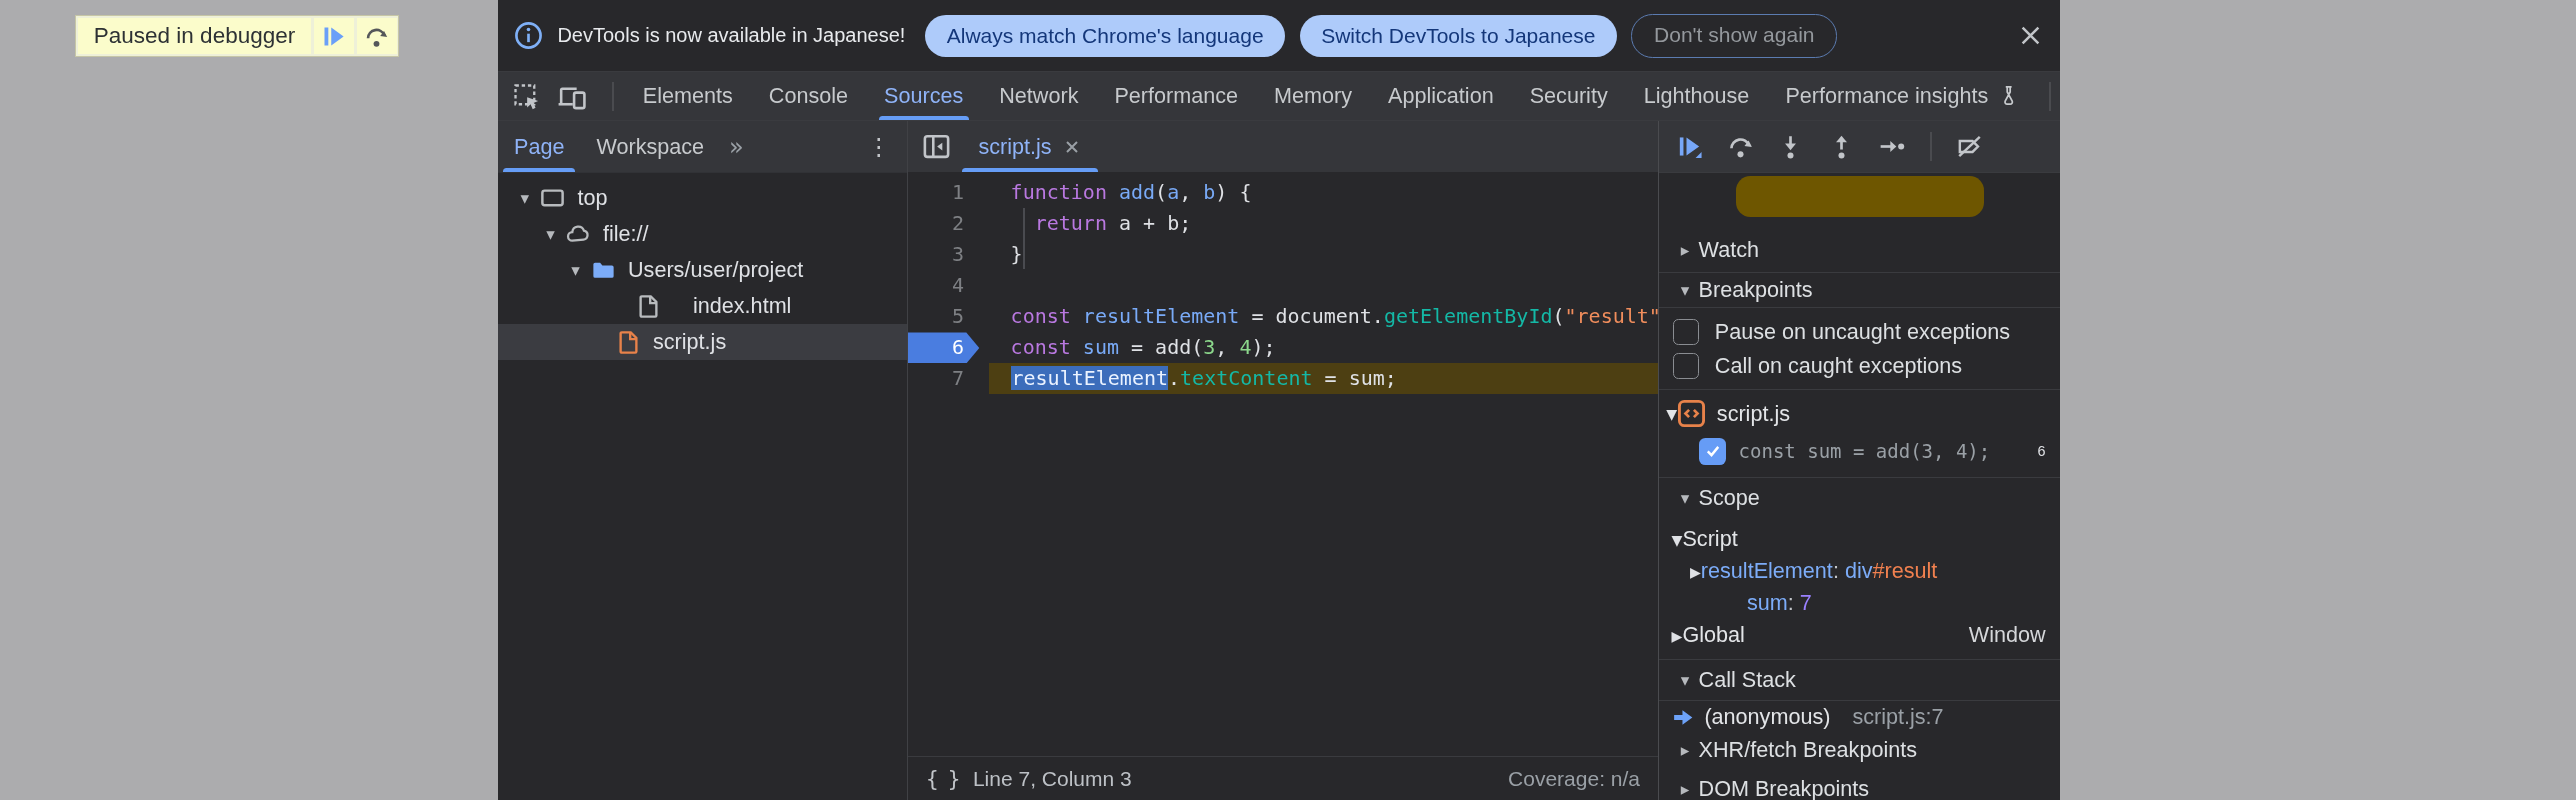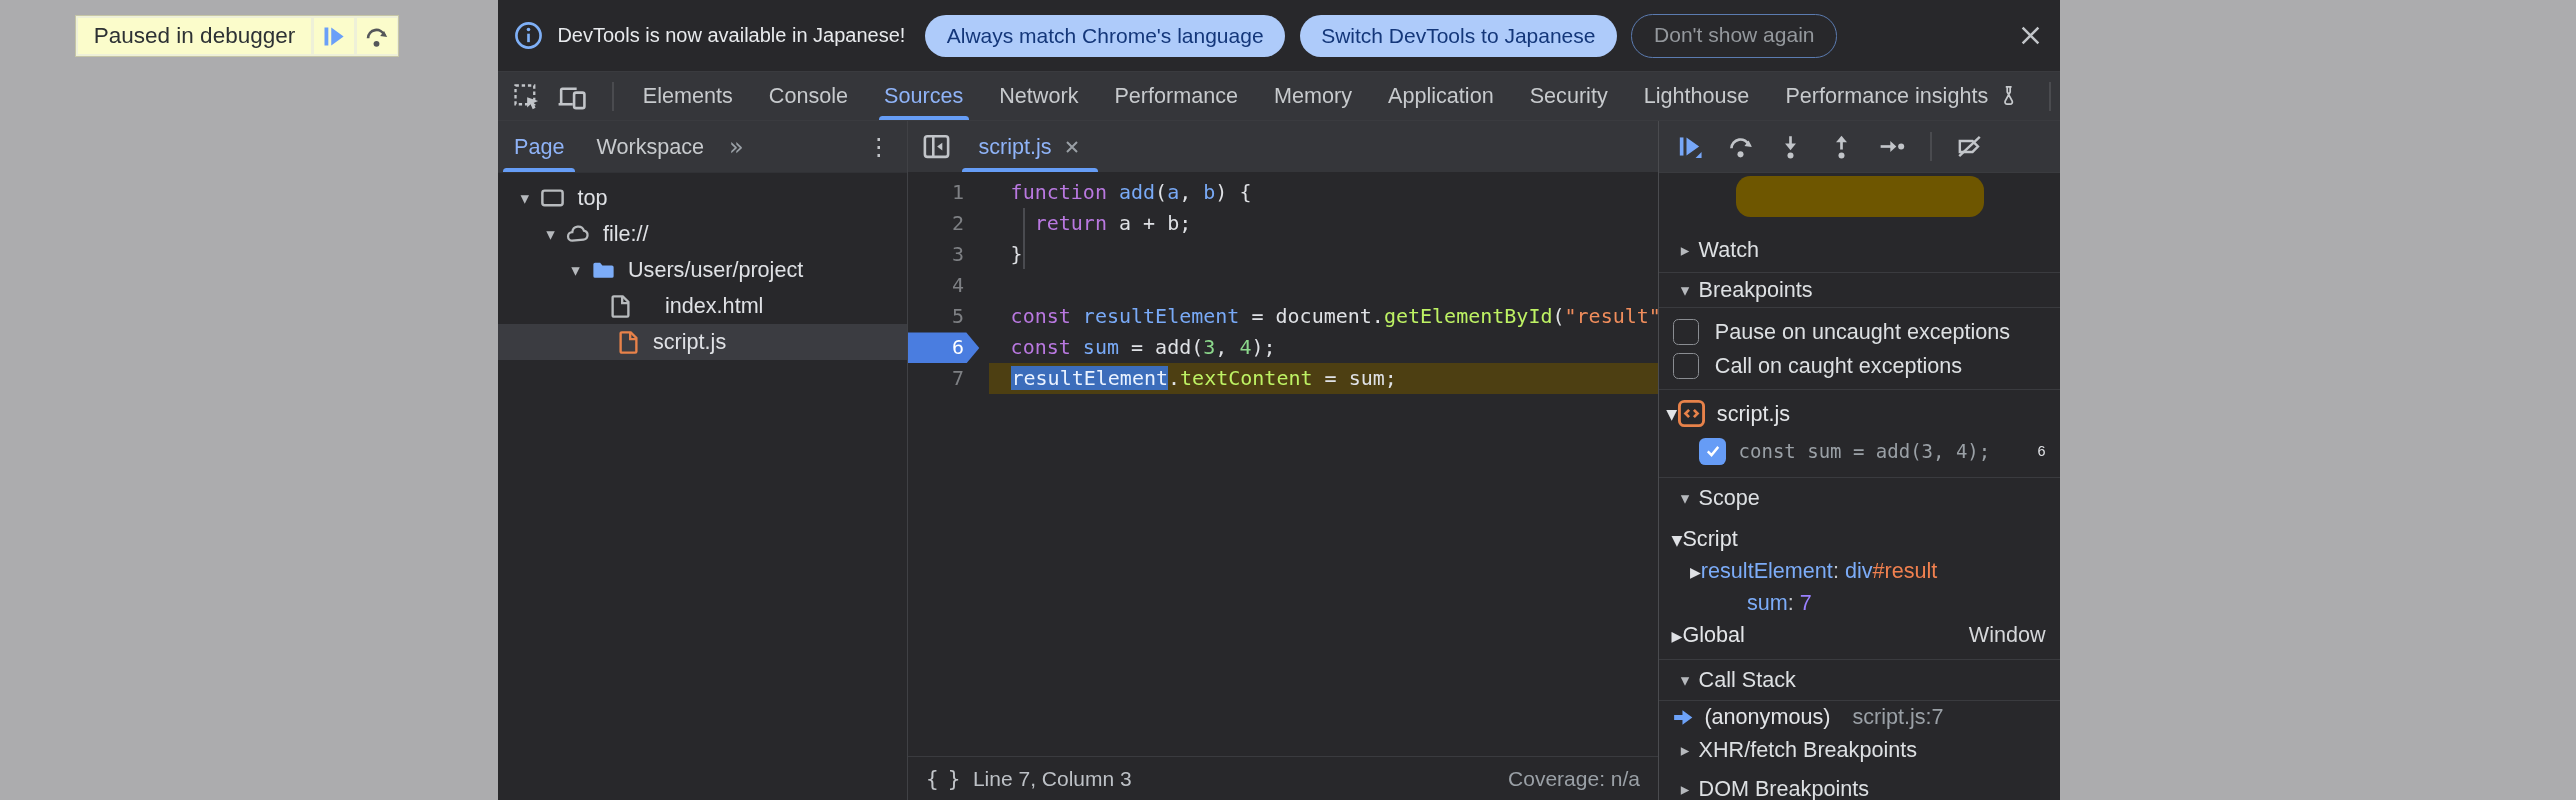--- a/index.html
+++ b/index.html
@@ -65,21 +65,21 @@
   .etab{display:flex;align-items:center;gap:10.8px;padding:0 16px;position:relative;color:#8fb3f7;font-size:21.6px;}
   .etab::after{content:"";position:absolute;left:0;right:0;bottom:0;height:4.5px;background:#669df6;border-radius:3.6px 3.6px 0 0;}
   .ecode{flex:1;position:relative;padding-top:5.4px;overflow:hidden;
          font-family:"DejaVu Sans Mono",monospace;font-size:20px;line-height:31px;background:#28282b;}
   .crow{display:flex;height:31px;}
   .gut{width:81px;flex:none;text-align:right;padding-right:25px;color:#7e8084;box-sizing:border-box;}
   .gut.bp{background:#4a7de0;color:#fff;clip-path:polygon(0 0,72% 0,88% 50%,72% 100%,0 100%);}
   .cline{flex:1;padding-left:21.6px;white-space:pre;color:#dfe1e5;}
   .cline.paused{background:#4d3f12;}
   .c-kw{color:#b978e0;} .c-def{color:#79aaf7;} .c-vd{color:#79aaf7;}
-  .c-prop{color:#bef264;} .c-str{color:#f08d5c;} .c-num{color:#8cd88c;} .c-pln{color:#dfe1e5;}
+  .c-prop{color:#14b8a6;} .c-str{color:#f08d5c;} .c-num{color:#8cd88c;} .c-pln{color:#dfe1e5;}
   .c-hl{background:#3c6dbb;color:#eaf2ff;}
   .caret{display:inline-block;width:2.7px;height:23.4px;background:#fff;vertical-align:-3.6px;margin-right:-1.8px;}
   .iguide{position:absolute;left:115px;top:36px;width:1.8px;height:61px;background:#4a4b50;}
   .statusbar{height:44px;flex:none;border-top:0.9px solid #3a3b3f;display:flex;align-items:center;
              gap:14.4px;padding:0 18px;font-size:21px;color:#bdc1c6;}
   .pretty{font-family:"DejaVu Sans Mono",monospace;font-size:21px;color:#c2c5c9;letter-spacing:-1.8px;}
   .coverage{margin-left:auto;color:#9aa0a6;}
 
   
   .dpane{width:401px;flex:none;border-left:1.8px solid #4a4b4f;display:flex;flex-direction:column;background:#28282b;}
@@ -243,21 +243,21 @@
               </svg>
               <span>file://</span>
             </div>
             <div class="trow" style="padding-left: 65px;">
               <span class="arr glyph">▾</span>
               <svg class="ticon" viewBox="0 0 24 24">
                 <path d="M3 6.5 a1.5 1.5 0 0 1 1.5 -1.5 H9 l2 2.5 h8.5 A1.5 1.5 0 0 1 21 9 V17 a1.5 1.5 0 0 1 -1.5 1.5 h-15 A1.5 1.5 0 0 1 3 17 Z" fill="#7cacf8"></path>
               </svg>
               <span>Users/user/project</span>
             </div>
-            <div class="trow" style="padding-left: 62px; gap: 20px;">
+            <div class="trow" style="padding-left: 90px; gap: 20px;">
               <span class="arr glyph"></span>
               <svg class="ticon" viewBox="0 0 24 24">
                 <path d="M6 3 h8 l5 5 v12 a1 1 0 0 1 -1 1 H6 a1 1 0 0 1 -1 -1 V4 a1 1 0 0 1 1 -1 Z" fill="none" stroke="#b8bbbe" stroke-width="2.1"></path>
                 <path d="M13.5 3.5 V9 H19" fill="none" stroke="#b8bbbe" stroke-width="2.1"></path>
               </svg>
               <span>index.html</span>
             </div>
             <div class="trow selected" style="padding-left: 90px;">
               <span class="arr glyph"></span>
               <svg class="ticon" viewBox="0 0 24 24">

